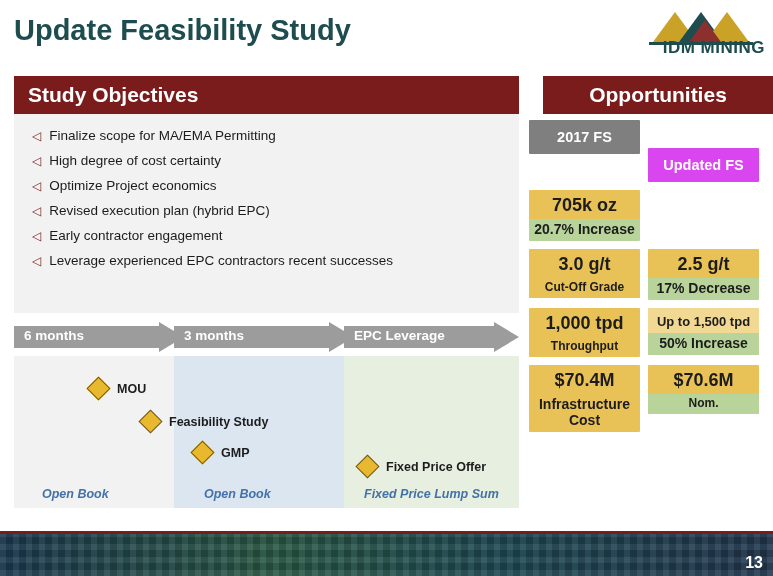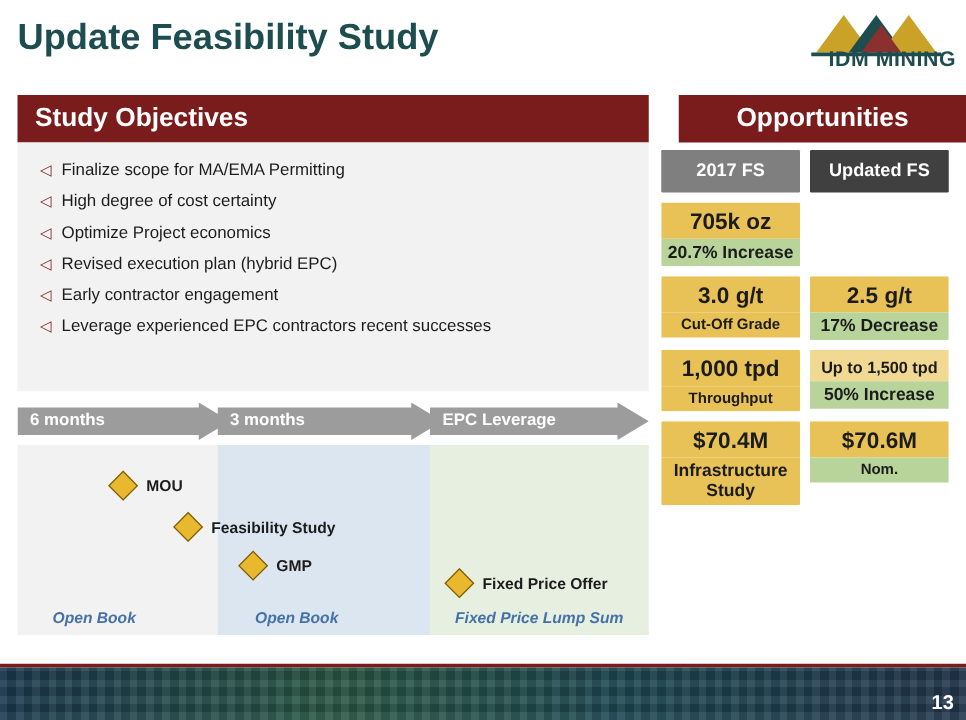--- a/index.html
+++ b/index.html
@@ -193,21 +193,21 @@
   .opp-head {
     height: 34px;
     display: flex;
     align-items: center;
     justify-content: center;
     font-size: 14.5px;
     font-weight: bold;
     color: #ffffff;
   }
   .head-gray { background: #7f7f7f; }
-  .head-green { background: #404040; }
+  .head-green { background: #d946ef; margin-top: 28px; }
 
   .opp-top {
     padding: 5px 2px 3px 2px;
     font-size: 18px;
     font-weight: bold;
     color: #1c1c1c;
     line-height: 21px;
   }
   .opp-top.small {
     font-size: 13px;
@@ -386,21 +386,21 @@
       </div>
       <div class="opp-cell">
         <div class="opp-top bg-gold-lt small">Up to 1,500 tpd</div>
         <div class="opp-bot bg-green-md tiny">50% Increase</div>
       </div>
     </div>
 
     <div class="opp-row">
       <div class="opp-cell">
         <div class="opp-top bg-gold">$70.4M</div>
-        <div class="opp-bot bg-gold tiny">Infrastructure Study</div>
+        <div class="opp-bot bg-gold tiny">Infrastructure Cost</div>
       </div>
       <div class="opp-cell">
         <div class="opp-top bg-gold">$70.6M</div>
         <div class="opp-bot bg-green-md">Nom.</div>
       </div>
     </div>
 
   </div>
 
   <div class="footer-line"></div>

